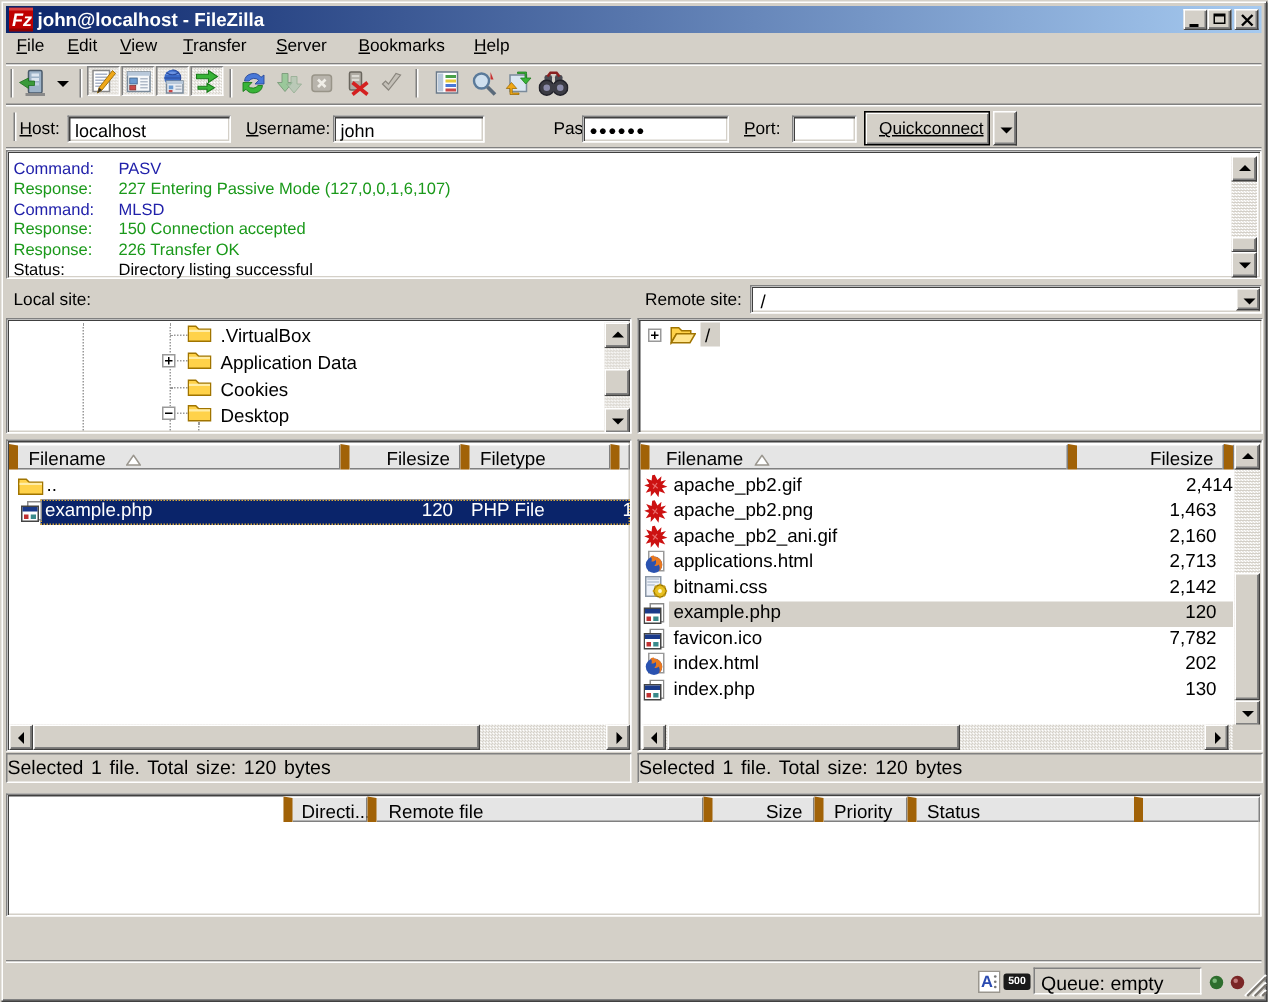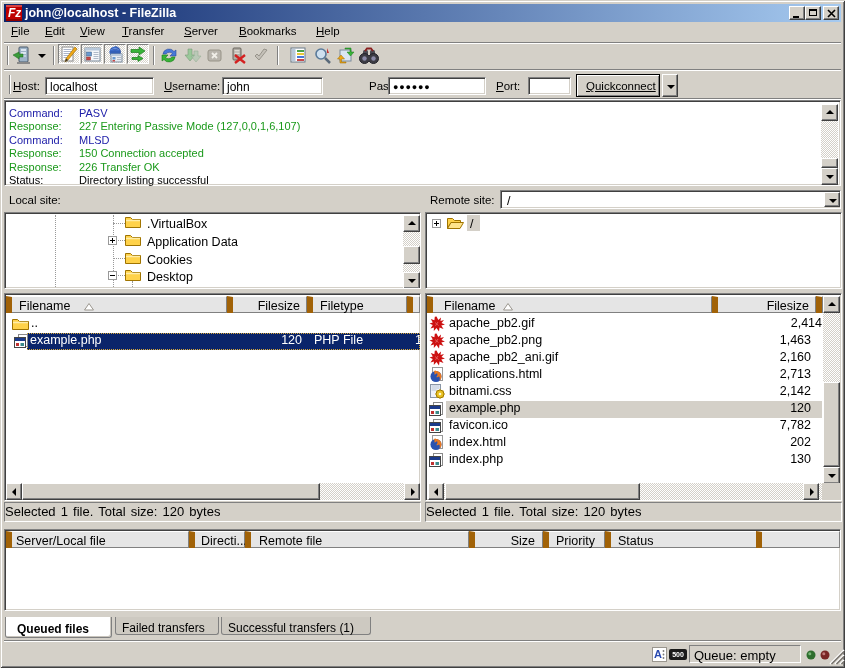--- a/index.html
+++ b/index.html
@@ -428,49 +428,38 @@
   </div>
 
   <div class="abs status" id="lstat" style="left:4px;top:502px;width:417px;height:20px;font-size:13px;word-spacing:1.5px;">
       <span style="position:absolute;left:0px;top:1px;">Selected 1 file. Total size: 120 bytes</span>
     </div>
   <div class="abs status" id="rstat" style="left:425px;top:502px;width:417px;height:20px;font-size:13px;word-spacing:1.5px;">
       <span style="position:absolute;left:0px;top:1px;">Selected 1 file. Total size: 120 bytes</span>
     </div>
 
   <div class="abs sunkenpane" id="queue" style="left:4px;top:529px;width:837px;height:82px;overflow:hidden;">
-    <div class="abs hdr" style="left:1px;top:1px;width:183px;height:17px;">
-        <span class="abs" style="left:4px;top:2px;">Server/Local file</span>
-      </div>
     <div class="abs hdr" style="left:184px;top:1px;width:56px;height:17px;">
         <span class="abs" style="left:6px;top:2px;">Directi...</span>
       </div>
     <div class="abs hdr" style="left:240px;top:1px;width:224px;height:17px;">
         <span class="abs" style="left:8px;top:2px;">Remote file</span>
       </div>
     <div class="abs hdr" style="left:464px;top:1px;width:74px;height:17px;">
         <span class="abs" style="right:7px;top:2px;">Size</span>
       </div>
     <div class="abs hdr" style="left:538px;top:1px;width:62px;height:17px;">
         <span class="abs" style="left:7px;top:2px;">Priority</span>
       </div>
     <div class="abs hdr" style="left:600px;top:1px;width:155px;height:17px;">
         <span class="abs" style="left:7px;top:2px;">Status</span>
       </div>
     <div class="abs hdr" style="left:751px;top:1px;width:84px;height:17px;"></div>
   </div>
 
-  <div class="abs" id="tabs" style="left:4px;top:615px;width:837px;height:24px;font-size:12px;">
-    <div class="abs" style="left:1px;top:2px;width:107px;height:21px;background:#fff;border:1px solid #808080;border-top:none;border-radius:0 0 3px 3px;box-shadow:inset -1px -1px 0 #c8c4bc;"></div>
-    <span class="abs" style="left:13px;top:7px;font-weight:bold;">Queued files</span>
-    <div class="abs" style="left:111px;top:2px;width:104px;height:18px;background:#cdc9c1;border:1px solid #808080;border-top:none;border-radius:0 0 3px 3px;"></div>
-    <span class="abs" style="left:118px;top:6px;">Failed transfers</span>
-    <div class="abs" style="left:217px;top:2px;width:150px;height:18px;background:#cdc9c1;border:1px solid #808080;border-top:none;border-radius:0 0 3px 3px;"></div>
-    <span class="abs" style="left:224px;top:6px;">Successful transfers (1)</span>
-  </div>
 
   <div class="abs" id="statusbar" style="left:4px;top:640px;width:837px;height:25px;font-size:13px;">
     <div class="abs etchh" style="left:0;top:0;width:837px;"></div>
     <svg class="abs" style="left:648px;top:7px;" width="15" height="15">
       <rect x="0.5" y="0.5" width="14" height="14" fill="#fff" stroke="#9a968e"></rect>
       <text x="2" y="11" font-family="Liberation Sans" font-size="11" font-weight="bold" fill="#2a4ab0">A</text>
       <circle cx="11.5" cy="4" r="0.9" fill="#777"></circle>
         <circle cx="11.5" cy="7.5" r="0.9" fill="#777"></circle>
         <circle cx="11.5" cy="11" r="0.9" fill="#777"></circle>
     </svg>

